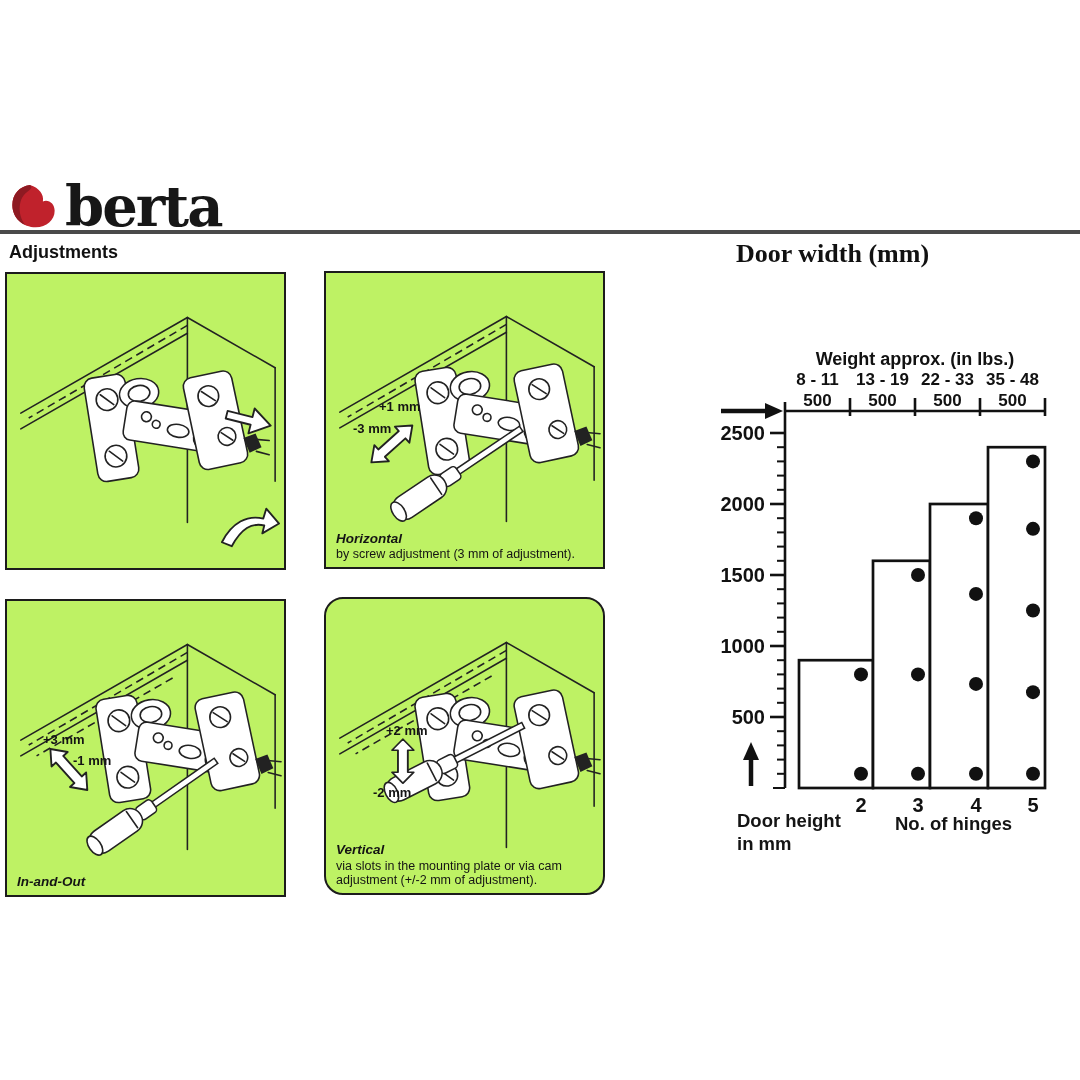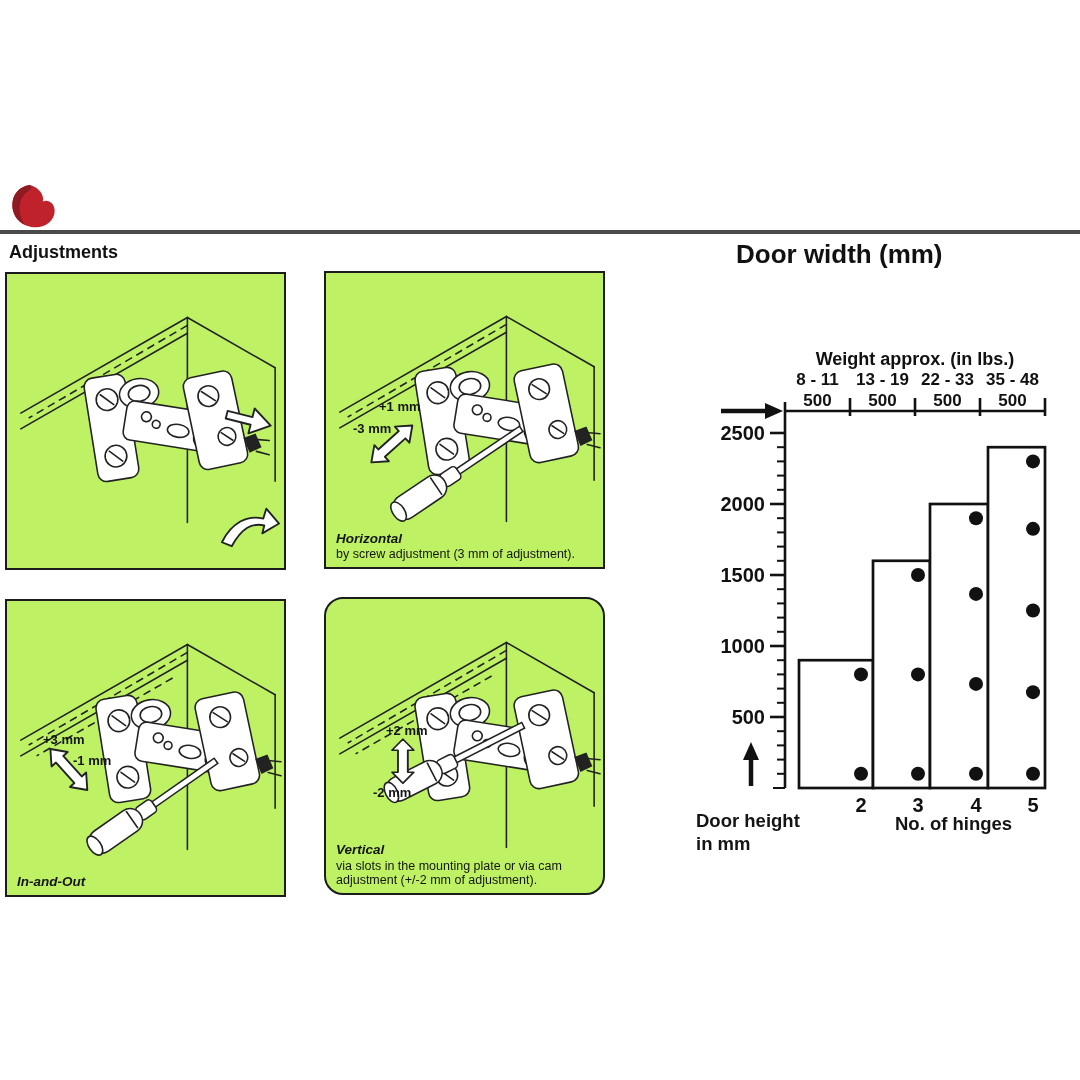--- a/index.html
+++ b/index.html
@@ -23,32 +23,32 @@
   .cap-title{font-size:13.5px;font-weight:bold;line-height:1.2;font-style:italic;}
   .cap-desc{font-size:12.5px;line-height:1.18;}
   .mml{position:absolute;font-size:13px;font-weight:bold;white-space:nowrap;}
   
   .ln{stroke:#222;stroke-width:1.6;fill:none;stroke-linecap:round;}
   .lnd{stroke:#222;stroke-width:1.6;fill:none;stroke-dasharray:8 5;}
   .pt{stroke:#222;stroke-width:1.6;fill:#fff;}
   .blk{fill:#222;stroke:none;}
   .oarr{fill:#fff;stroke:#222;stroke-width:1.9;stroke-linejoin:round;}
   
-  .chart-title{position:absolute;left:736px;top:239px;margin:0;font-size:26px;font-weight:bold;color:#111;}
+  .chart-title{position:absolute;left:736px;top:239px;margin:0;font-size:26px;font-weight:bold;color:#111;font-family:Liberation Serif, serif;}
   #chart-svg{position:absolute;left:705px;top:352px;}
   .ax{stroke:#111;stroke-width:2.6;fill:none;}
   .tick{stroke:#111;stroke-width:2;fill:none;}
   .bar{fill:#fff;stroke:#111;stroke-width:2.7;}
   .dot{fill:#111;}
   .arrowline{stroke:#111;stroke-width:4.5;}
   .solid{fill:#111;}
   .ylab,.xlab{font:bold 20px "Liberation Sans",sans-serif;fill:#111;}
   .seg{font:bold 17px "Liberation Sans",sans-serif;fill:#111;}
   .wt{font:bold 18px "Liberation Sans",sans-serif;fill:#111;}
-  .foot-left{position:absolute;left:696px;top:810px;font-size:18.5px;font-weight:bold;line-height:1.22;}
+  .foot-left{position:absolute;left:737px;top:810px;font-size:18.5px;font-weight:bold;line-height:1.22;}
   .foot-right{position:absolute;left:895px;top:813px;font-size:18.5px;font-weight:bold;}
   .defs-holder{position:absolute;width:0;height:0;overflow:hidden;}
 </style>
 </head>
 <body>
 
 <svg class="defs-holder" aria-hidden="true">
   <defs>
     <g id="cab-scene">
       <path class="ln" d="M183,44 L14,141"></path>
@@ -99,20 +99,21 @@
   </defs>
 </svg>
 
 <div class="page">
 
   <div class="logo">
     <svg class="logo-mark" viewBox="0 0 80 82">
       <path d="M34,6 C16,8 4,22 4,40 C4,62 22,78 44,78 C62,78 76,66 76,50 C76,38 66,30 56,34 C58,22 50,11 34,6 Z" fill="#c0222c"></path>
       <path d="M34,6 C16,8 4,22 4,40 C4,55 12,68 26,74 C14,60 12,32 28,19 C34,14 40,10 34,6 Z" fill="#8e1a22"></path>
     </svg>
+    <span class="logo-text">berta</span>
   </div>
   <div class="header-rule"></div>
   <h2 class="section-title">Adjustments</h2>
 
   <section class="panel" id="panel-removal">
     <svg class="scene" viewBox="0 0 281 298">
       <use href="#cab-scene"></use>
       <use href="#hinge" transform="translate(-12,6)"></use>
       <path class="oarr" d="M0,9 L26,9 L26,0 L46,13 L26,26 L26,17 L0,17 Z" transform="translate(226,130) rotate(14)"></path>
       <path class="oarr" d="M4,36 C14,16 30,8 46,12 L49,2 L62,17 L45,27 L47,19 C34,16 24,22 14,40 Z" transform="translate(214,236)"></path>

